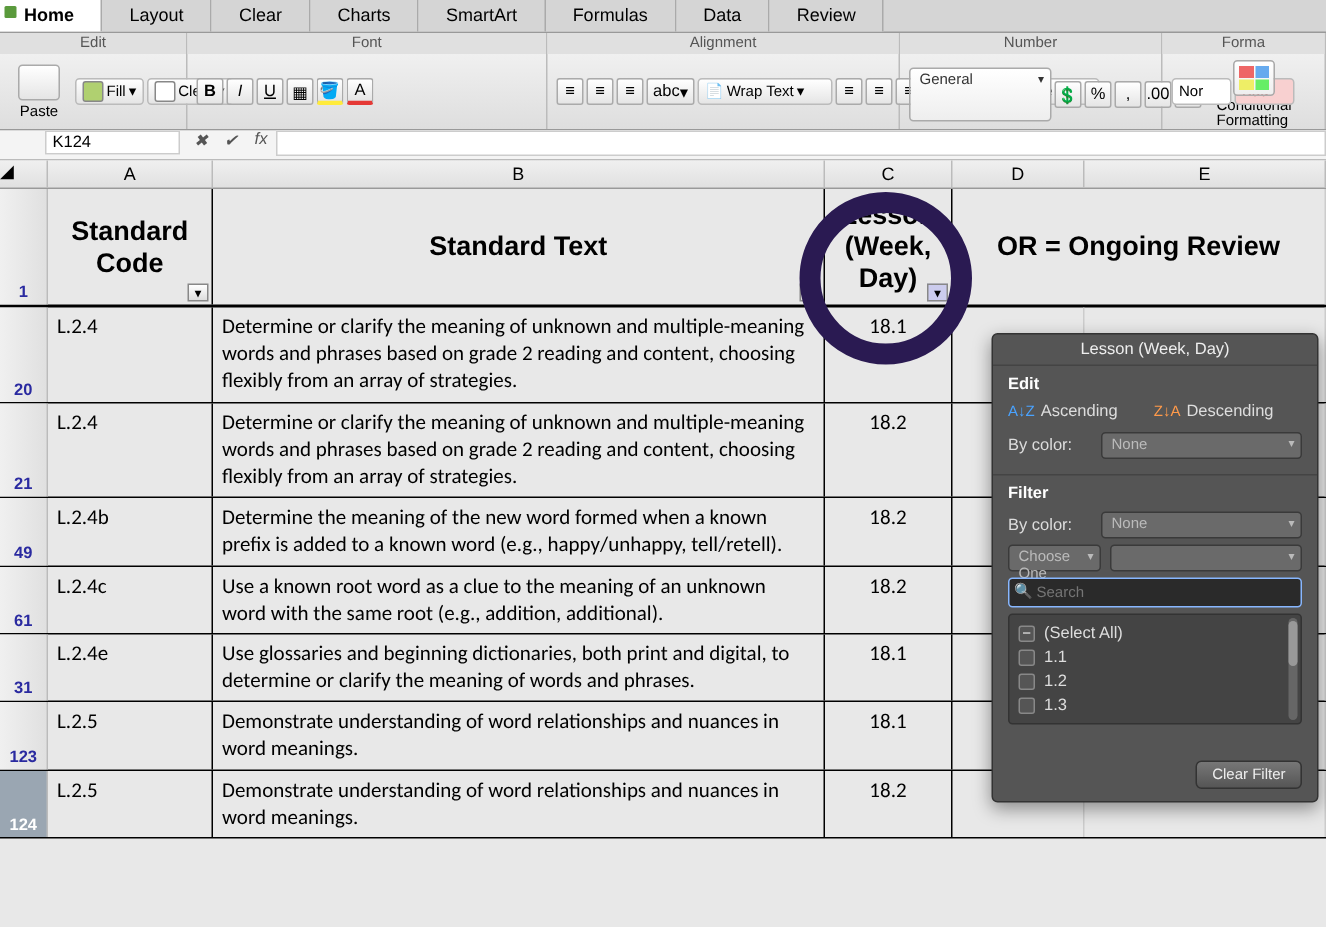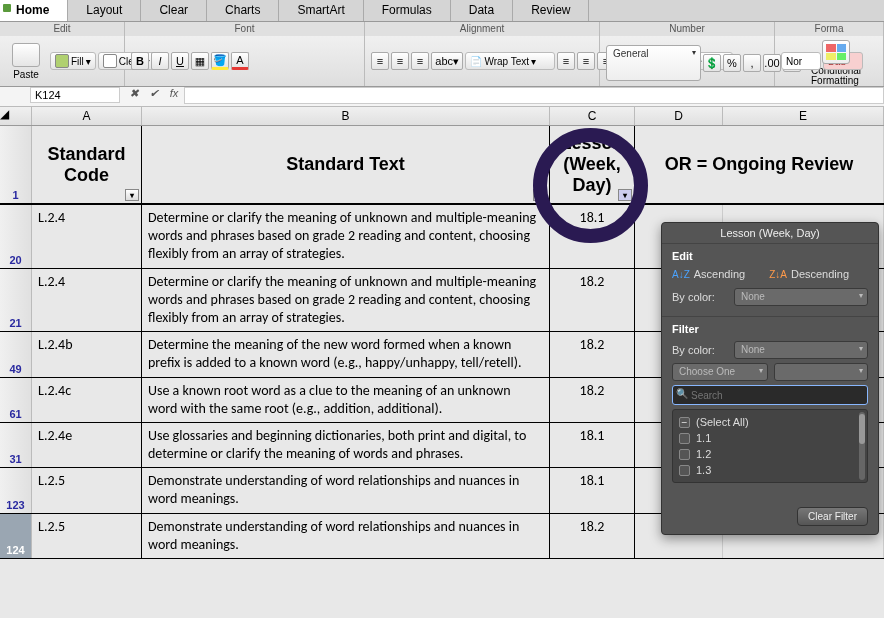--- a/index.html
+++ b/index.html
@@ -303,21 +303,21 @@
       </div>
   </div>
   <hr class="psep">
   <div class="popup-sec">
     <div class="popup-hdr">Filter</div>
     <div class="field-row">
         <span class="lbl">By color:</span>
         <div class="combo">None</div>
       </div>
     <div class="field-row">
-        <div class="combo" style="width:96px;flex:none">Choose One</div>
+        <div class="combo" style="width:62px;flex:none">Choose One</div>
         <div class="combo"></div>
       </div>
     <div class="search-wrap"><input class="search-inp" placeholder="Search" style=""></div>
     <div class="chk-list" style="position:relative">
       <div class="chk-row">
           <div class="chk-box minus"></div>
           <span>(Select All)</span>
         </div>
       <div class="chk-row">
           <div class="chk-box"></div>

